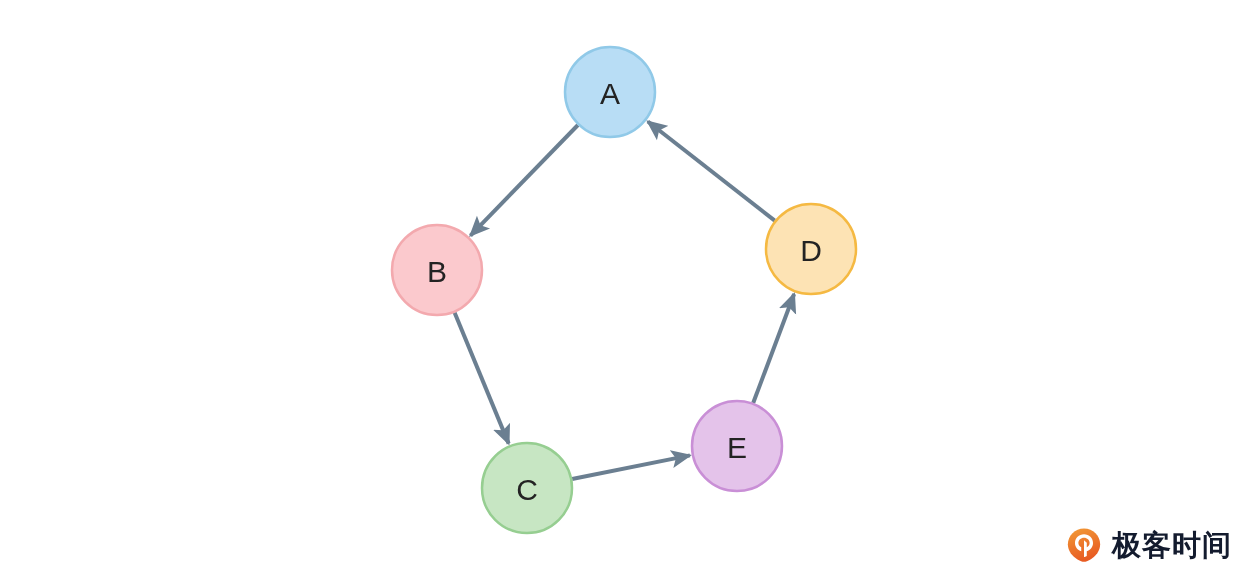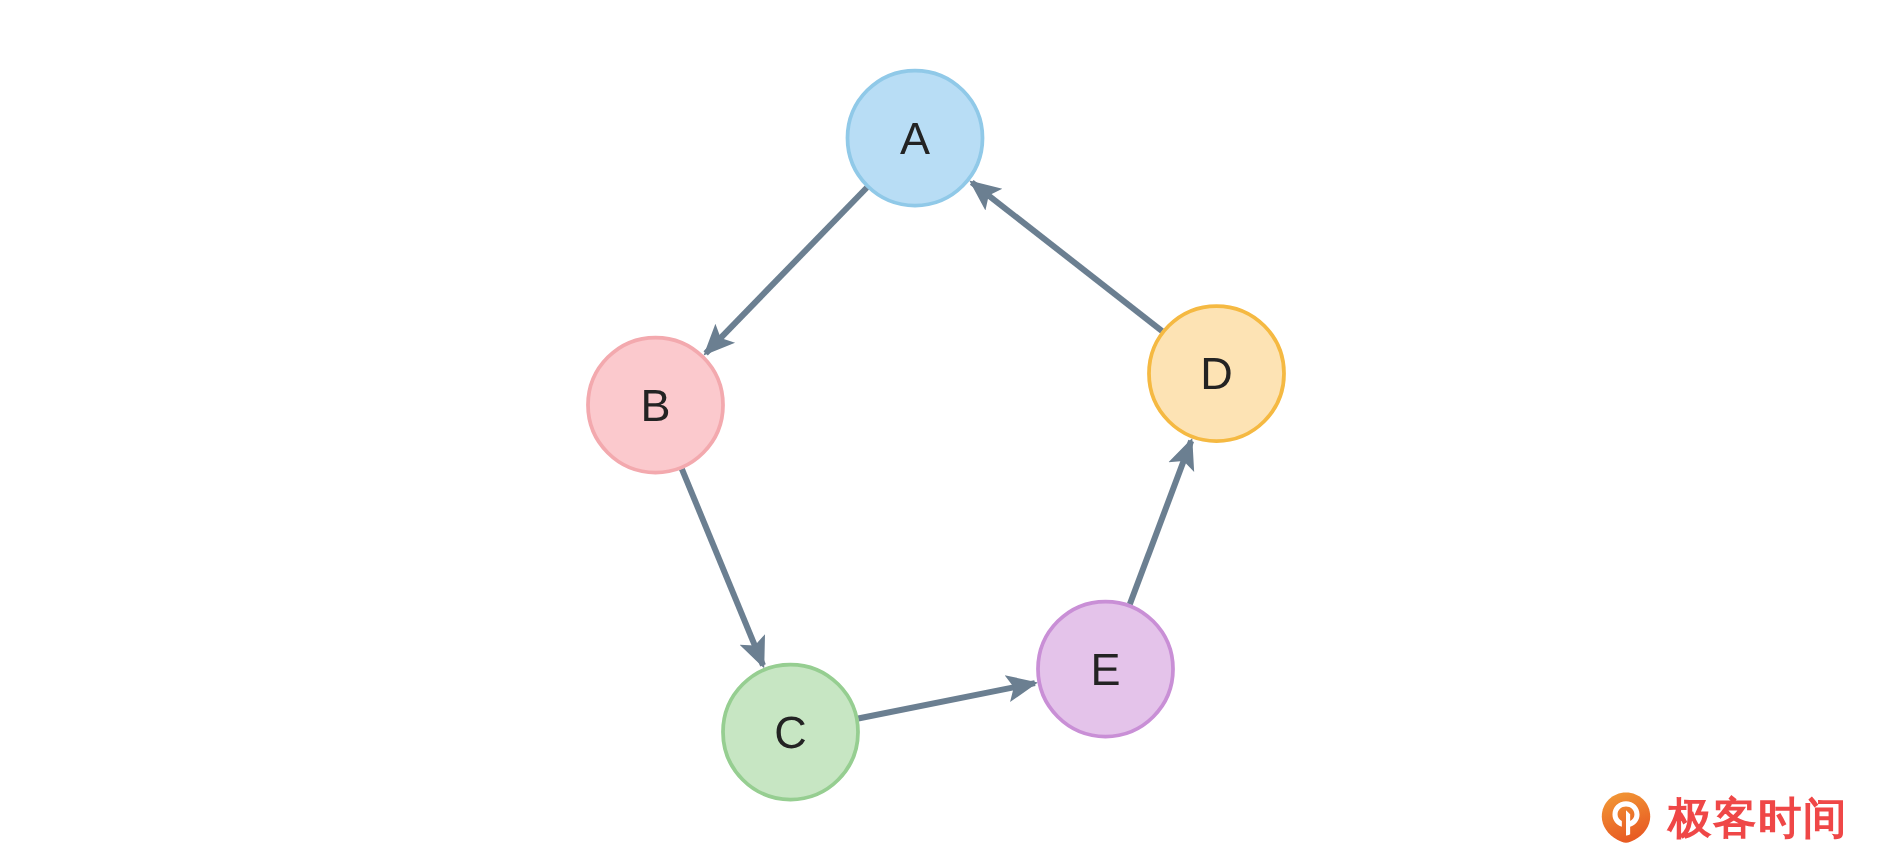--- a/index.html
+++ b/index.html
@@ -39,21 +39,21 @@
     bottom: 14px;
     display: flex;
     align-items: center;
     gap: 9px;
     opacity: 0.98;
   }
   #watermark .wm-text {
     font-family: "DejaVu Sans", "Liberation Sans", sans-serif;
     font-size: 29px;
     font-weight: 700;
-    color: #ef4444;
+    color: #0f172a;
     letter-spacing: 1px;
     line-height: 1;
   }
 </style>
 </head>
 <body>
 
 <div id="canvas">
 
   <svg id="graph-svg" viewBox="0 0 1254 578" xmlns="http://www.w3.org/2000/svg">

